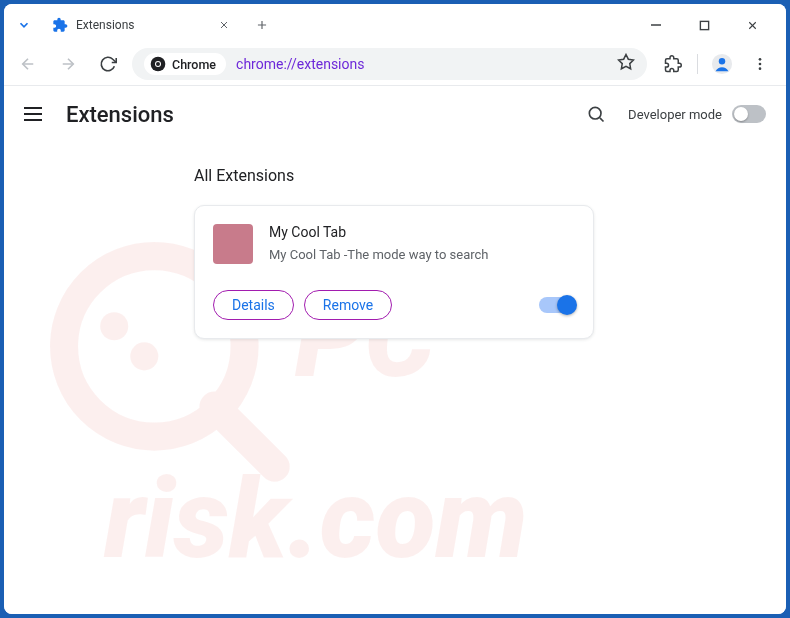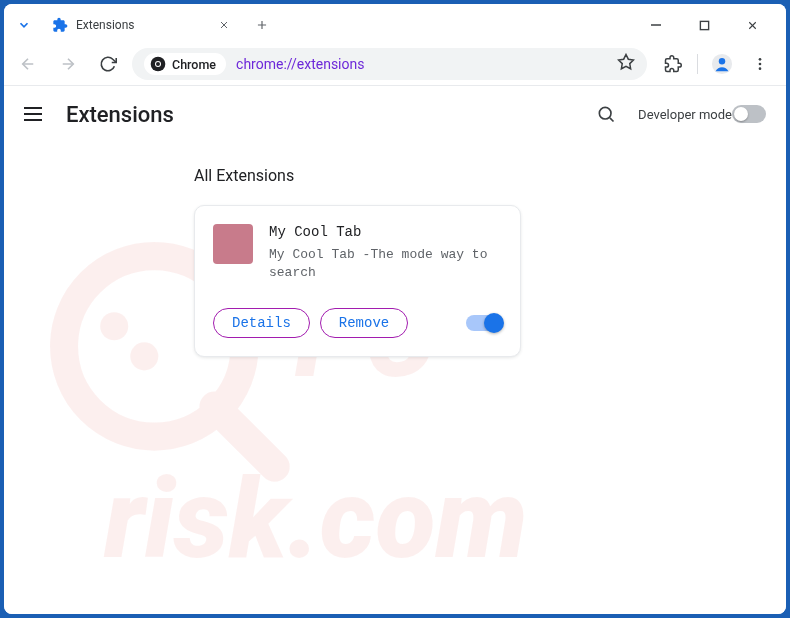--- a/index.html
+++ b/index.html
@@ -159,20 +159,21 @@
     }
     .header-right {
       margin-left: auto;
       display: flex;
       align-items: center;
       gap: 18px;
     }
     .dev-mode {
       display: flex;
       align-items: center;
+      gap: 10px;
       font-size: 13px;
       color: #3c4043;
     }
     .toggle {
       width: 34px; height: 18px;
       background: #bdc1c6;
       border-radius: 10px;
       position: relative;
     }
     .toggle::after {
@@ -186,27 +187,26 @@
     }
     .content-area {
       padding: 24px 20px 40px 190px;
     }
     .section-title {
       font-size: 16px;
       color: #202124;
       margin-bottom: 20px;
     }
     .ext-card {
-      width: 327px;
+      width: 400px;
       background: #fff;
       border: 1px solid #e8eaed;
       border-radius: 10px;
       padding: 18px;
       box-shadow: 0 1px 3px rgba(60,64,67,.12);
-      font-family: Liberation Mono, monospace;
     }
     .ext-top {
       display: flex;
       gap: 16px;
       margin-bottom: 26px;
     }
     .ext-icon {
       width: 40px; height: 40px;
       background: #c87b8b;
       border-radius: 4px;

